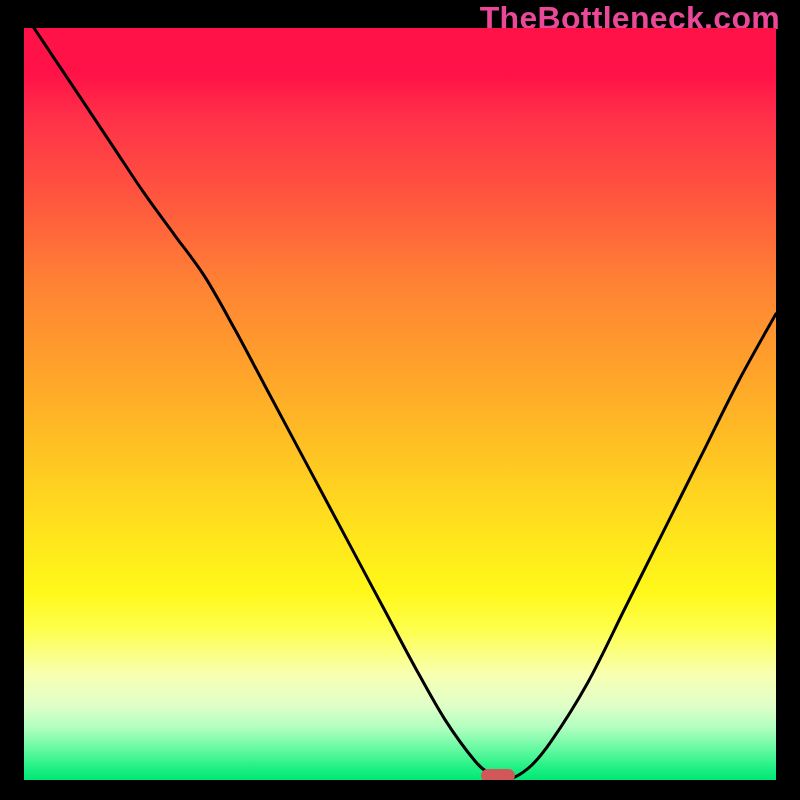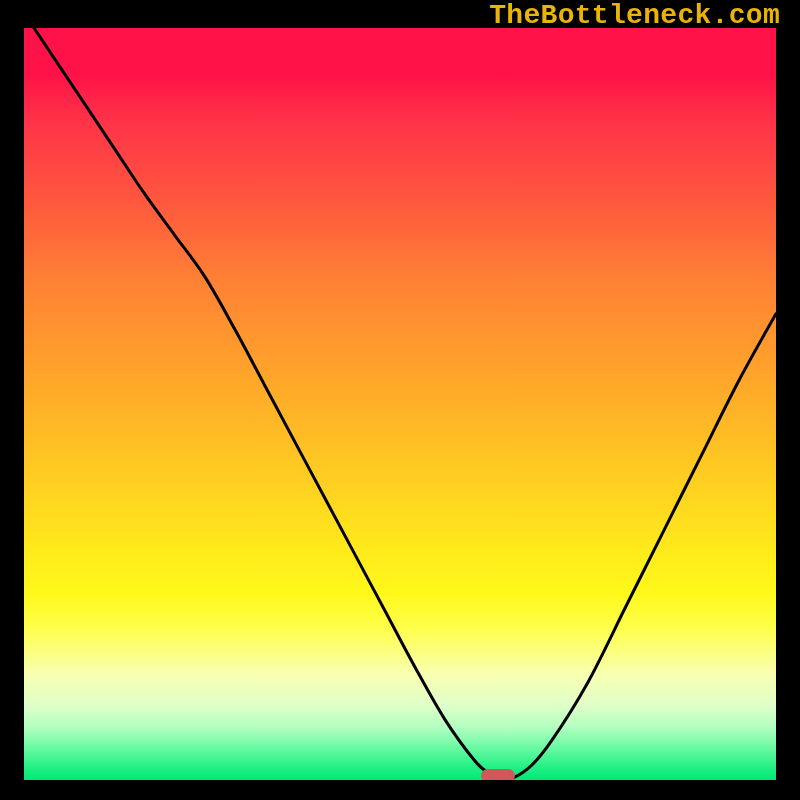--- a/index.html
+++ b/index.html
@@ -15,24 +15,24 @@
     top: 0;
     left: 0;
     width: 800px;
     height: 800px;
     background: #000;
   }
   .watermark {
     position: absolute;
     top: 0;
     right: 20px;
-    font-family: Liberation Mono, monospace;
-    font-size: 28px;
+    font-family: Liberation Sans, sans-serif;
+    font-size: 32px;
     font-weight: bold;
-    color: #eab308;
+    color: #ec4899;
     letter-spacing: 0.3px;
   }
   .plot {
     position: absolute;
     left: 24px;
     top: 28px;
     width: 752px;
     height: 752px;
     overflow: hidden;
   }

